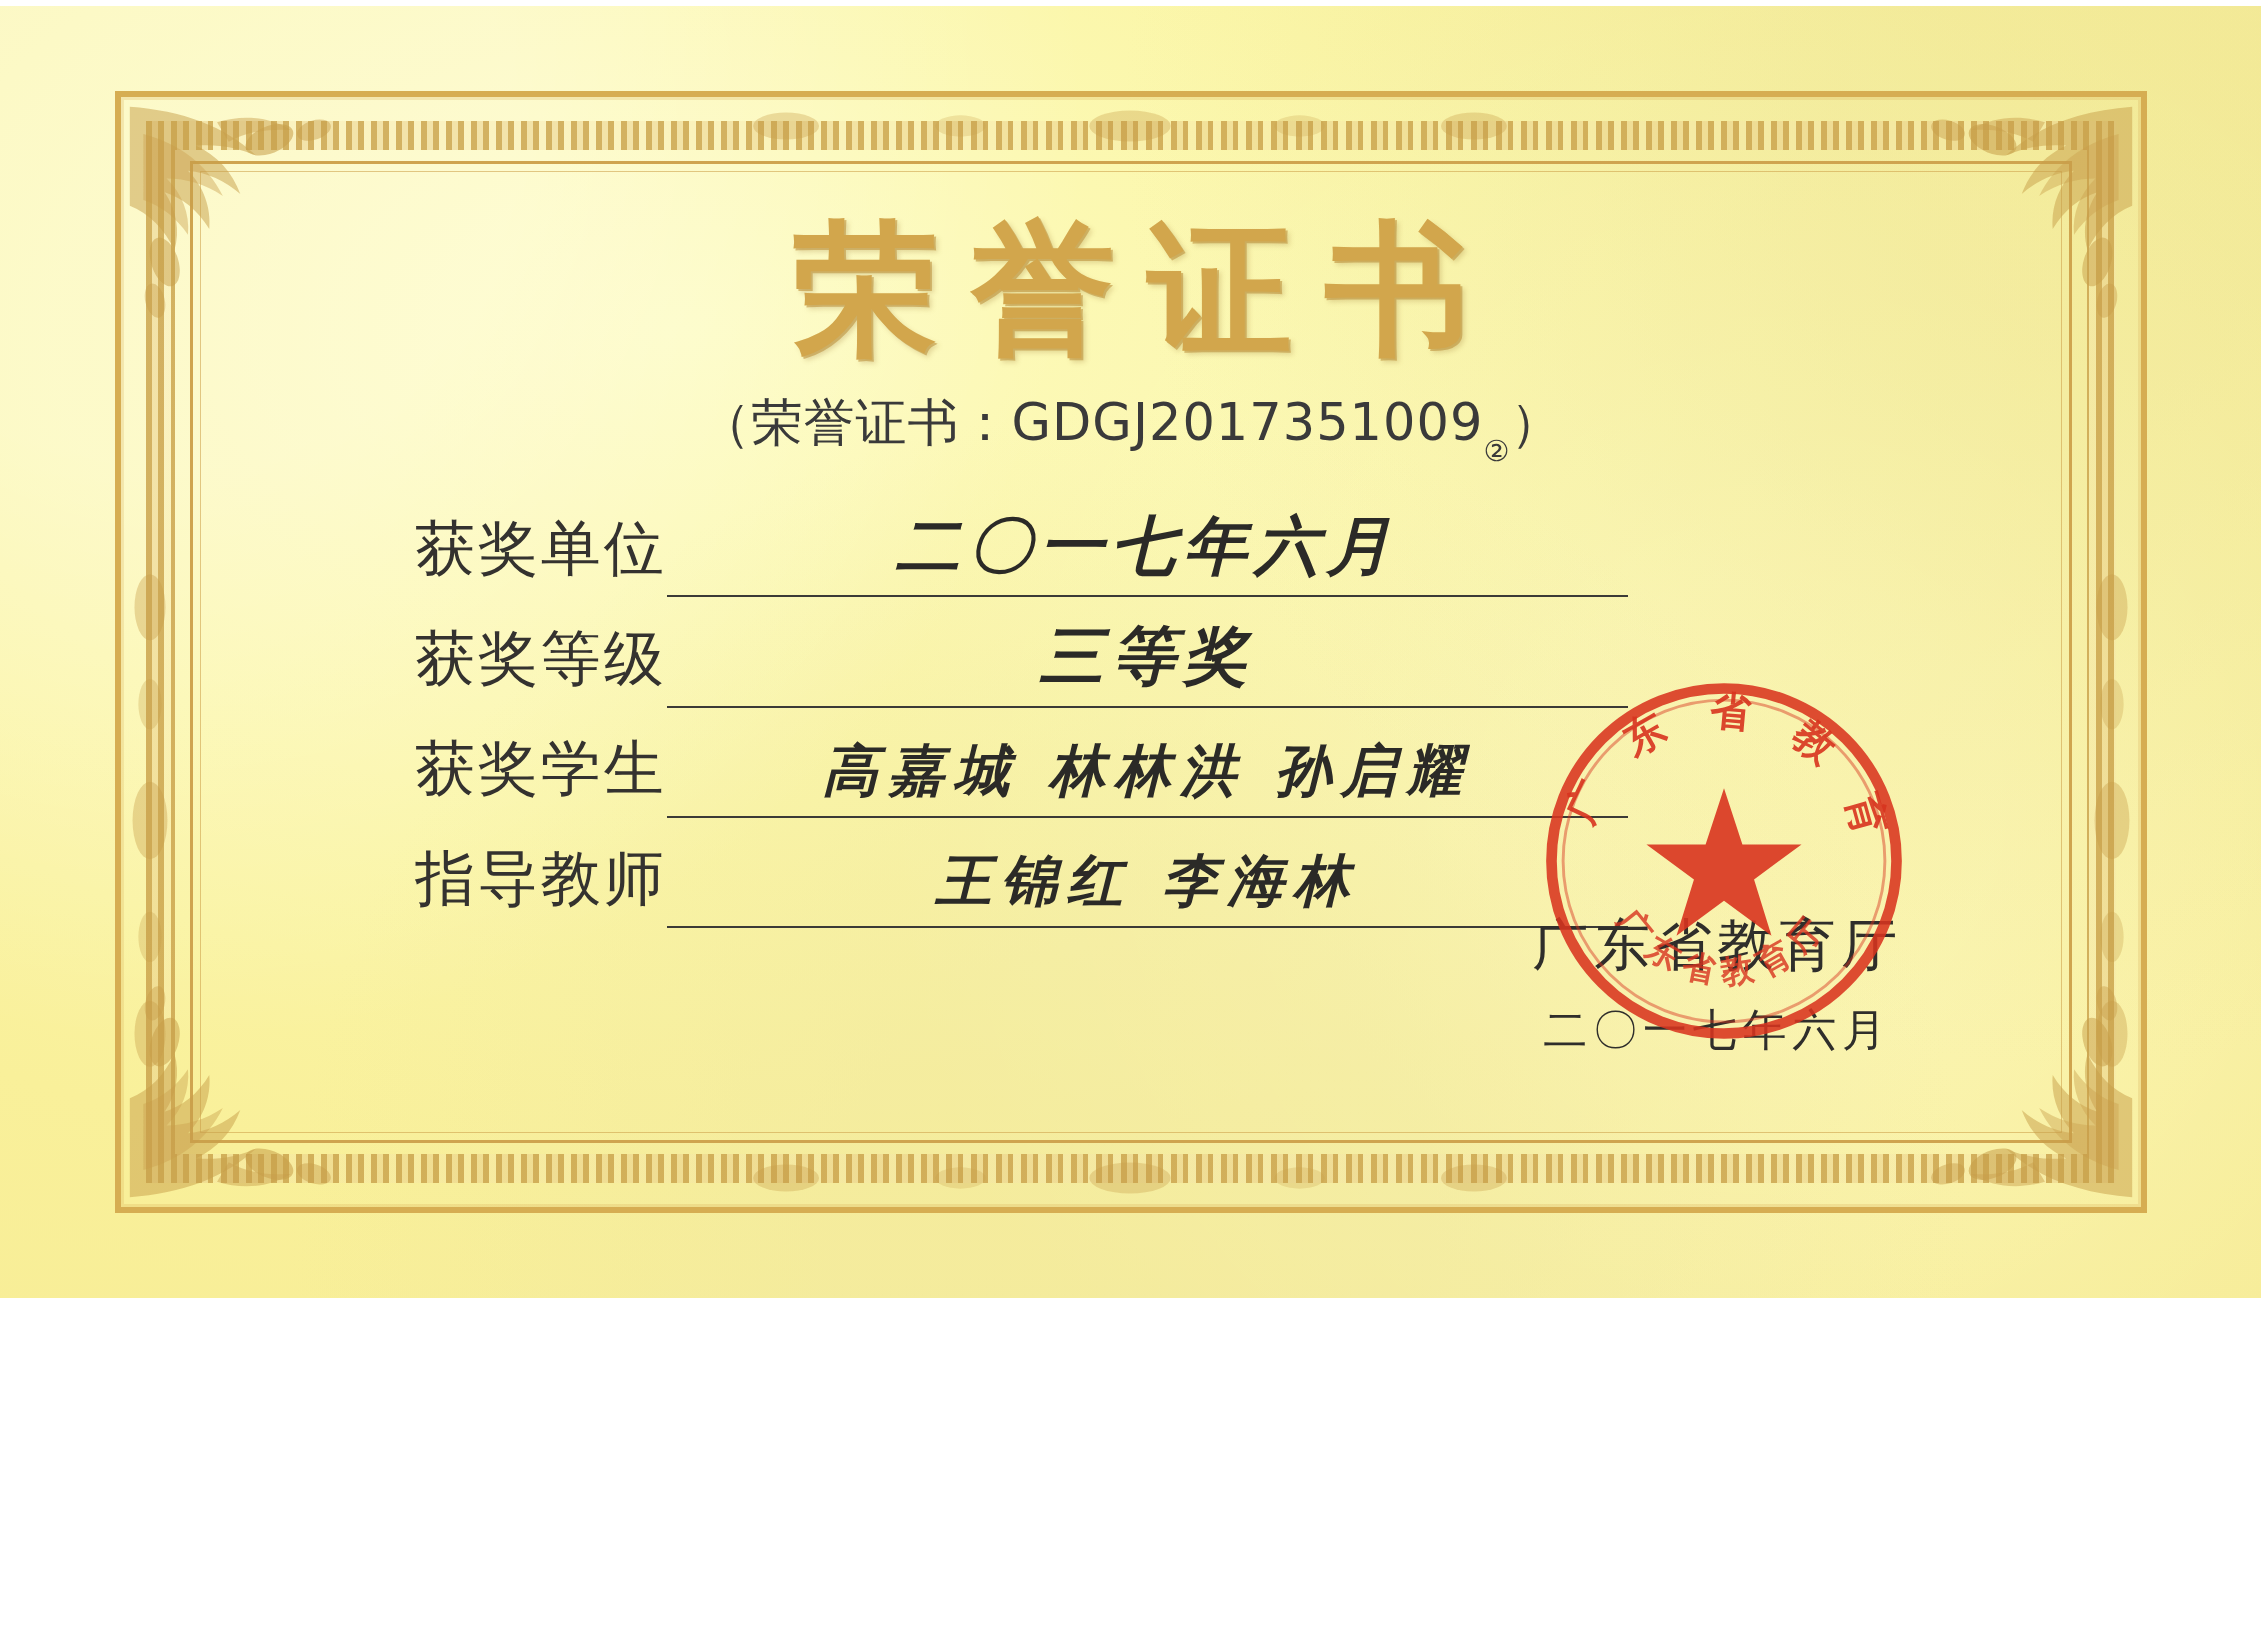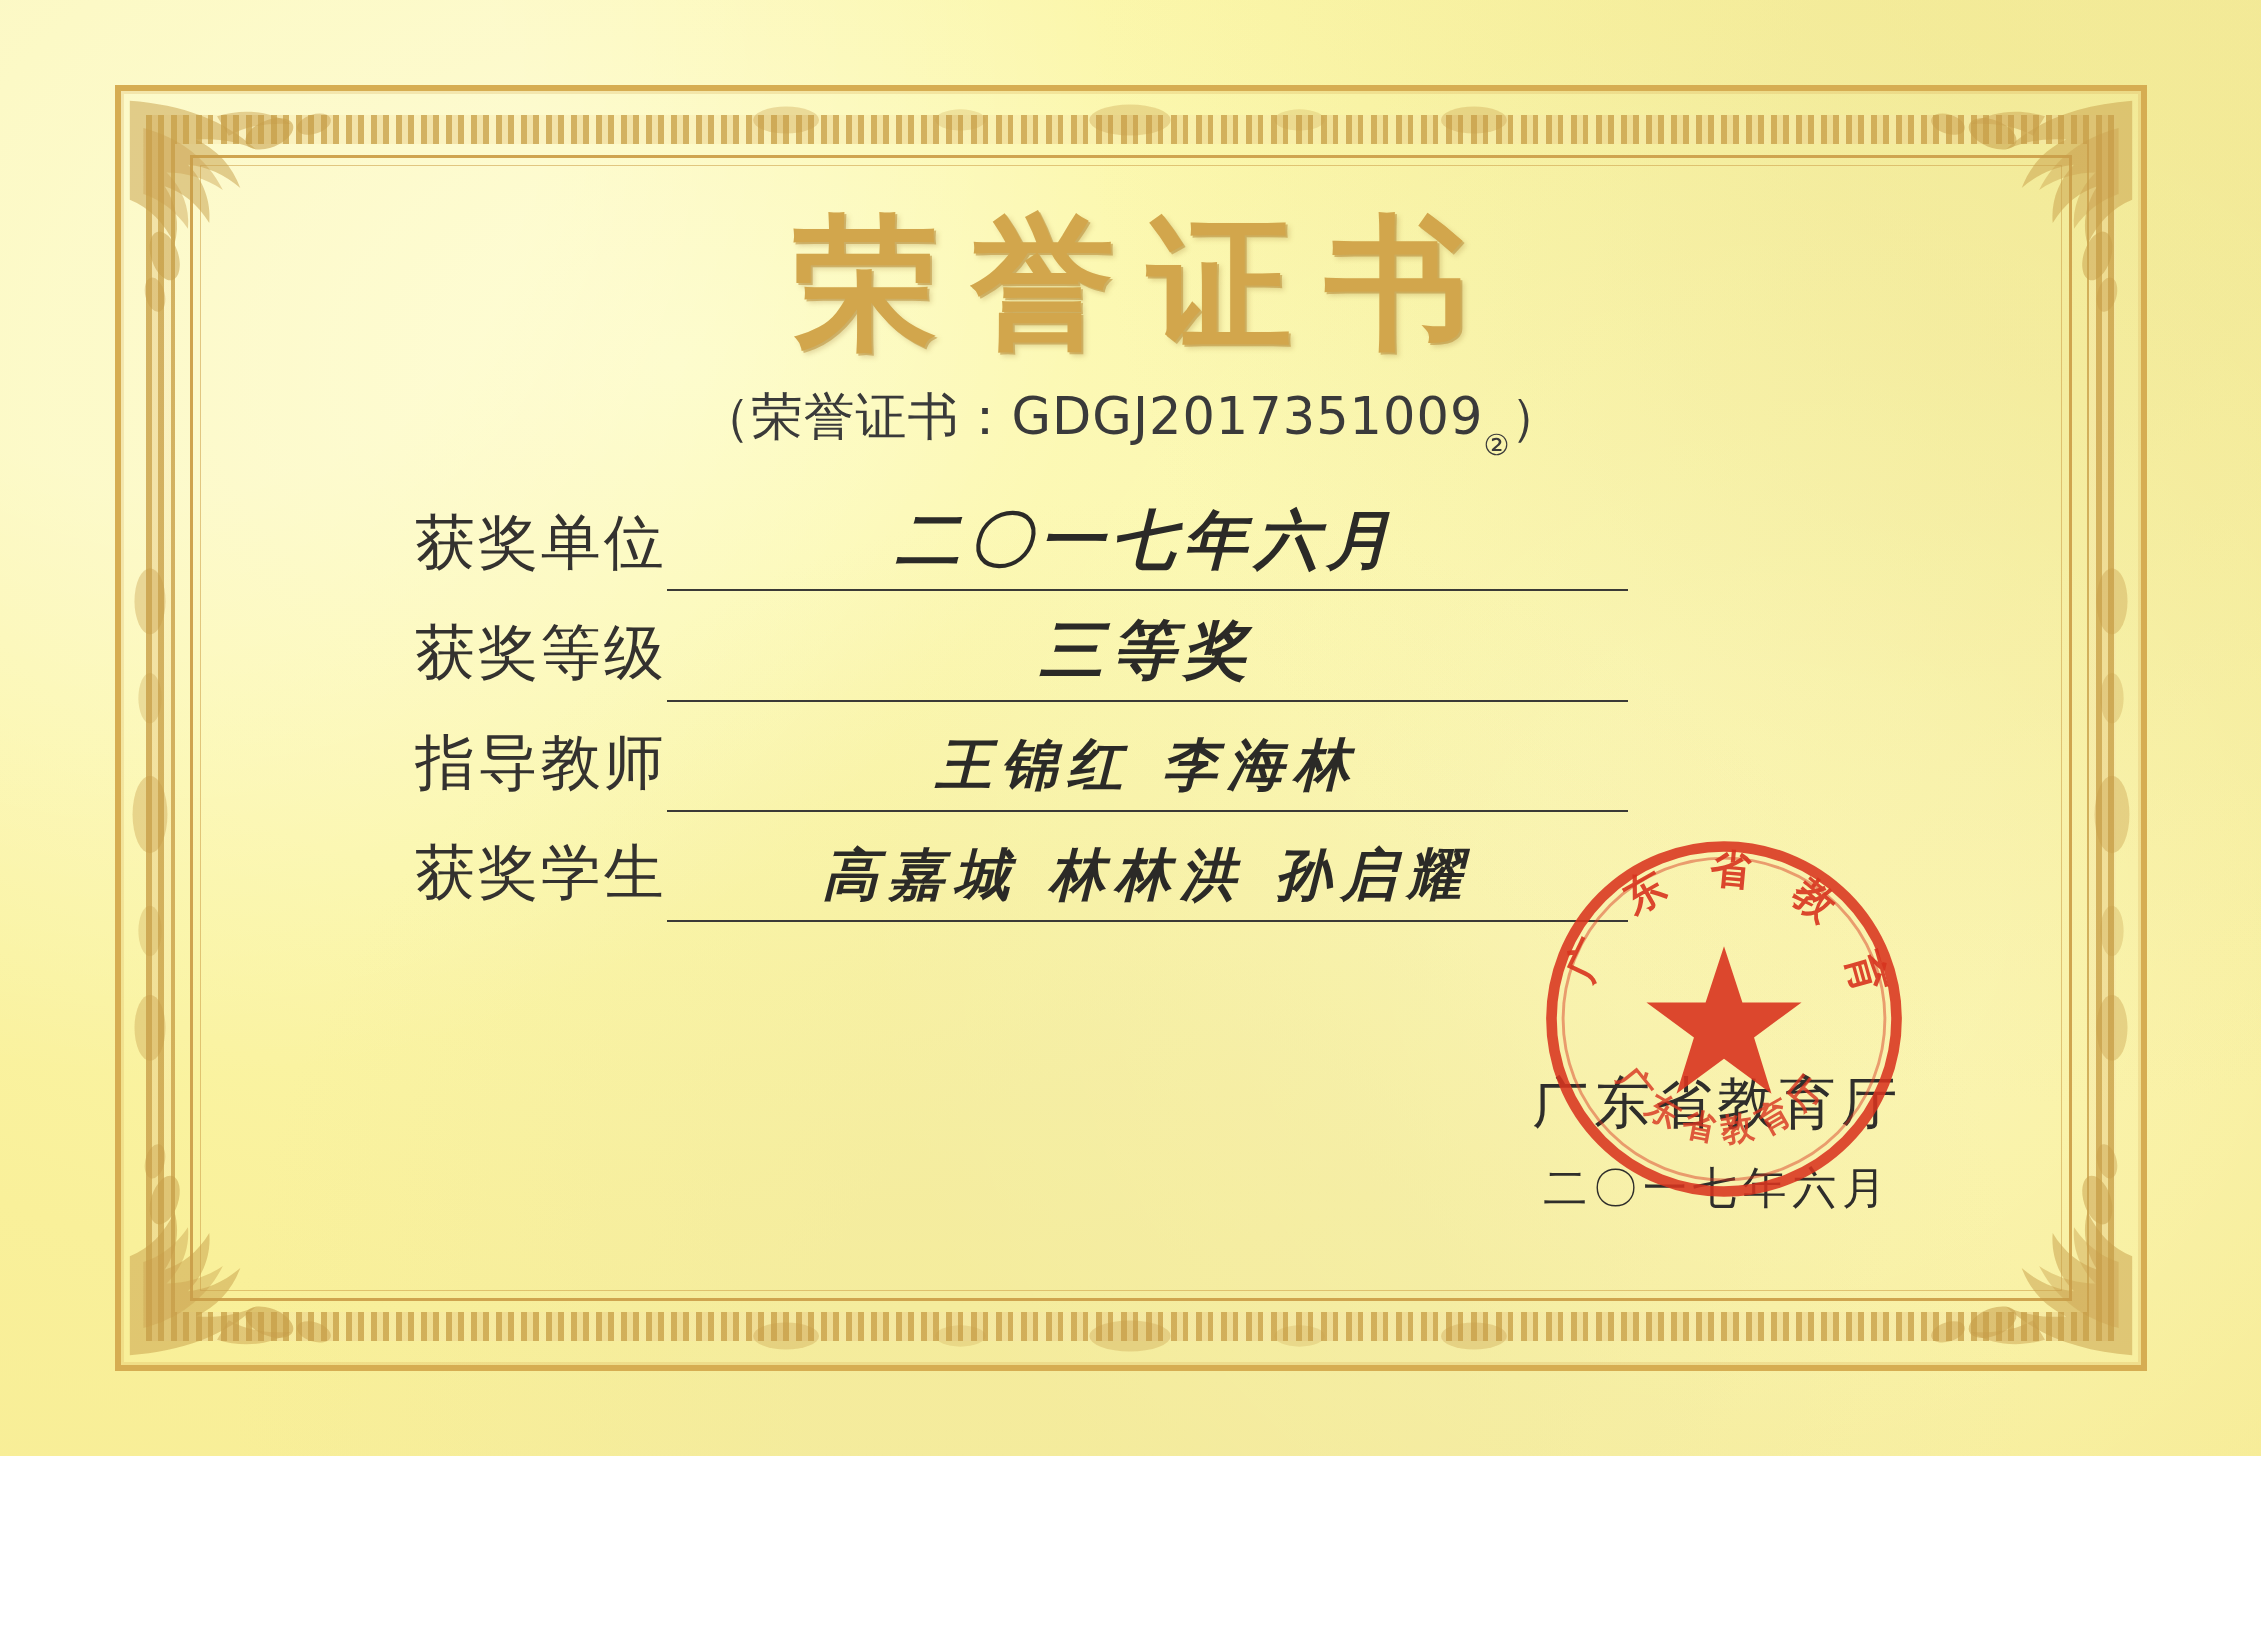--- a/index.html
+++ b/index.html
@@ -11,24 +11,25 @@
     width: 2262px;
     height: 1652px;
     overflow: hidden;
     font-family: "Liberation Serif", serif;
   }
 
   
   #certificate {
     position: relative;
     width: 2262px;
-    height: 1456px;
+    height: 1292px;
     background:
       radial-gradient(ellipse at 30% 25%, #fdfbbf 0%, #fbf6a8 35%, #f9f09a 62%, #f6eb93 100%);
     overflow: hidden;
+    margin-top: 6px;
   }
   
   #paper-texture {
     position: absolute;
     inset: 0;
     background:
       radial-gradient(circle at 8% 10%, rgba(255,255,255,.35) 0 14%, rgba(255,255,255,0) 38%),
       radial-gradient(circle at 92% 8%, rgba(236,228,150,.45) 0 10%, rgba(255,255,255,0) 40%),
       radial-gradient(circle at 50% 96%, rgba(240,232,160,.5) 0 18%, rgba(255,255,255,0) 50%),
       radial-gradient(circle at 78% 62%, rgba(255,255,220,.35) 0 12%, rgba(255,255,255,0) 45%);
@@ -323,27 +324,27 @@
         <span class="field-label">获奖单位</span>
         <span class="field-value">二〇一七年六月</span>
       </div>
 
       <div class="field-row">
         <span class="field-label">获奖等级</span>
         <span class="field-value">三等奖</span>
       </div>
 
       <div class="field-row">
+        <span class="field-label">获奖学生</span>
+        <span class="field-value small">高嘉城  林林洪  孙启耀</span>
+      </div>
+
+      <div class="field-row">
         <span class="field-label">指导教师</span>
         <span class="field-value small">王锦红   李海林</span>
-      </div>
-
-      <div class="field-row">
-        <span class="field-label">获奖学生</span>
-        <span class="field-value small">高嘉城  林林洪  孙启耀</span>
       </div>
 
     </div>
 
     <div id="issuer">
       <div id="issuer-name">广东省教育厅</div>
       <div id="issuer-date">二〇一七年六月</div>
     </div>
 
     <div id="seal">

